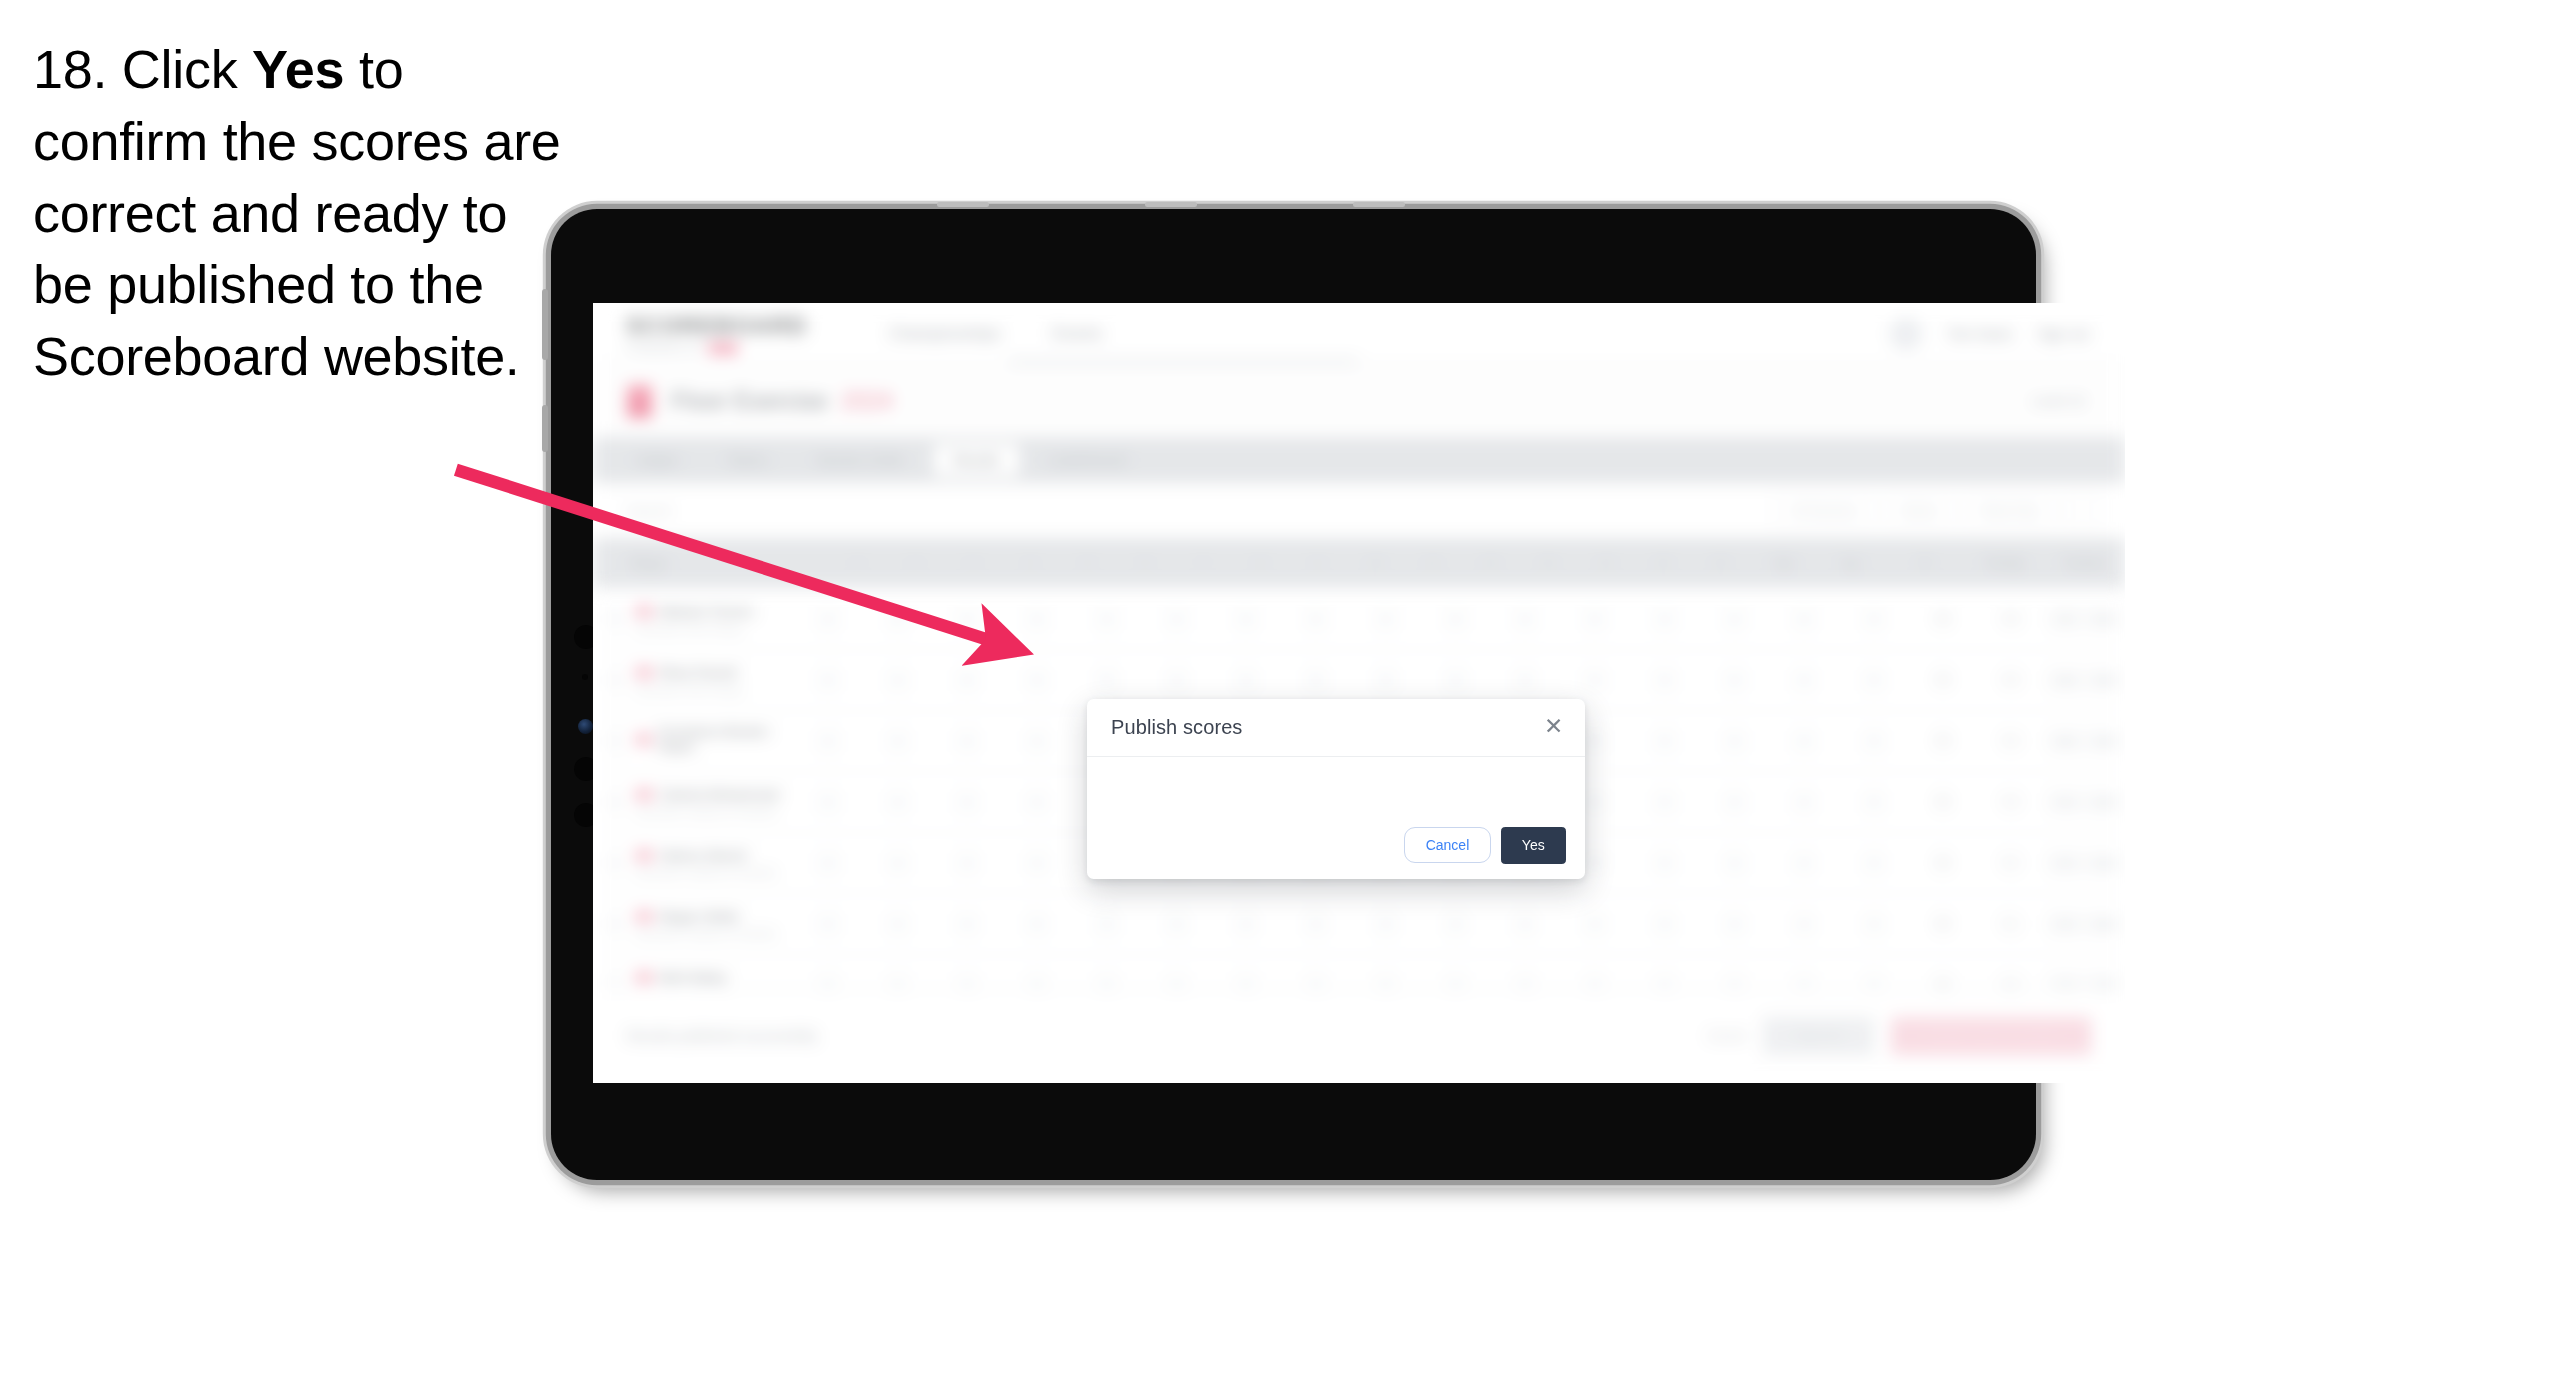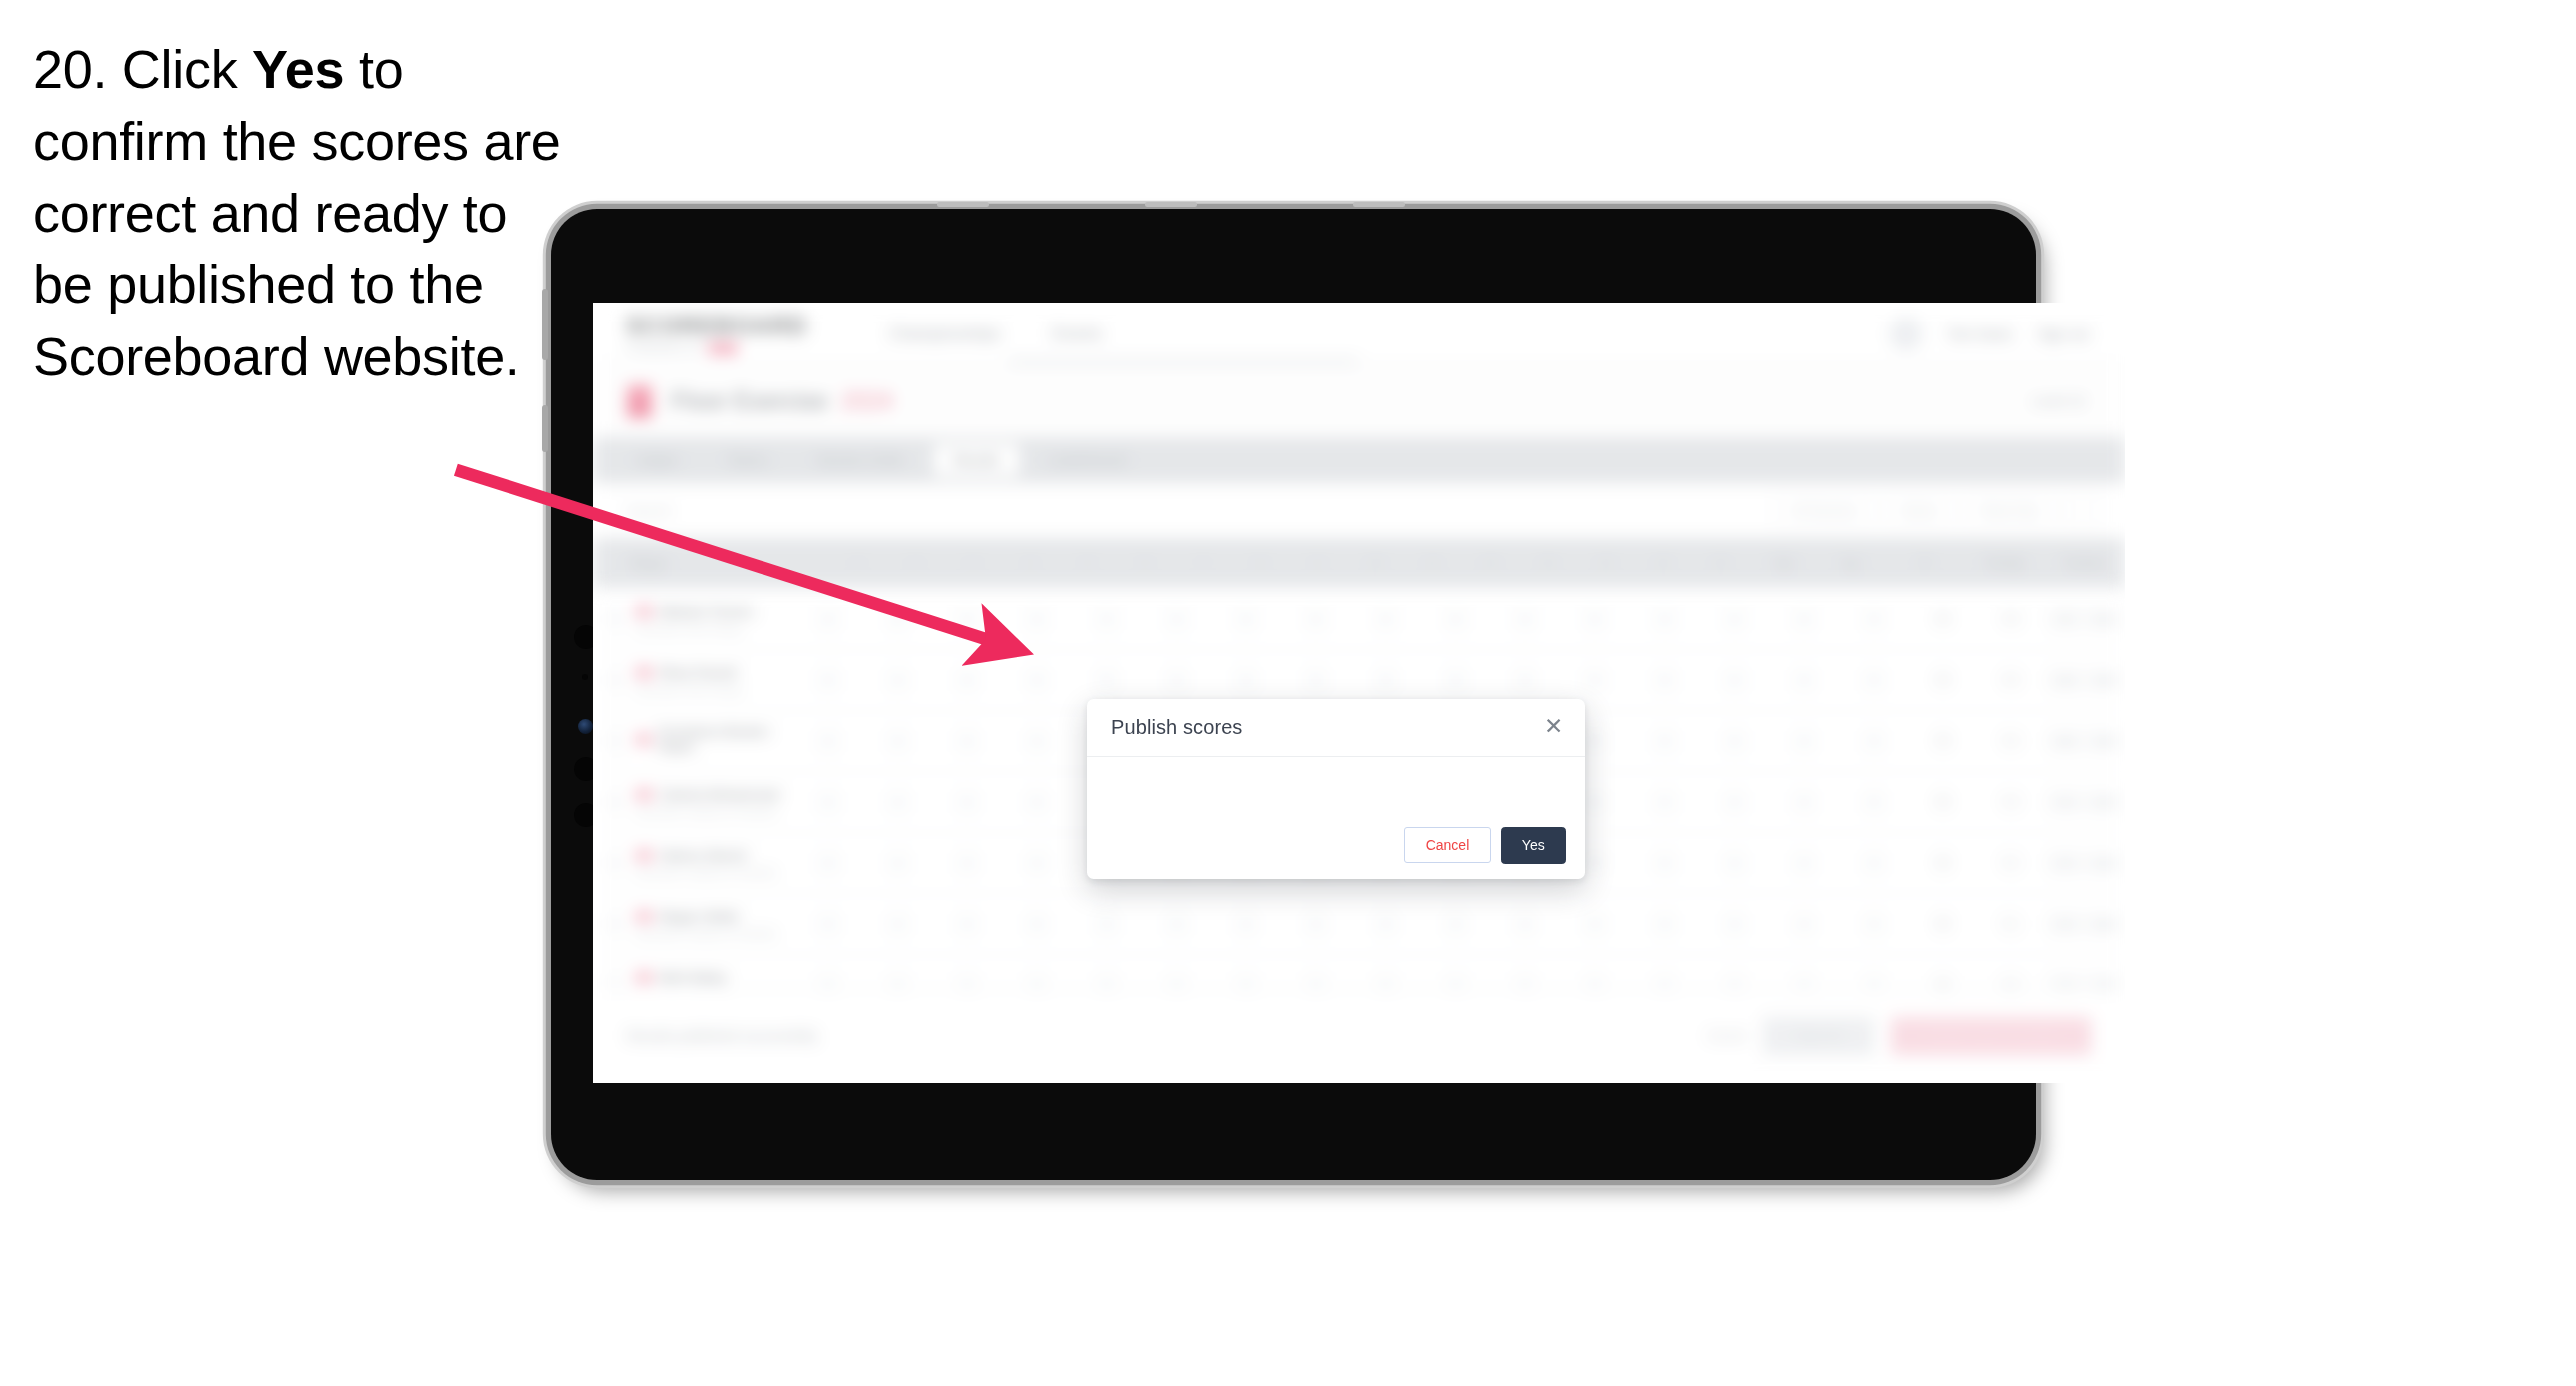--- a/index.html
+++ b/index.html
@@ -277,41 +277,41 @@
   }
   #modal-body {
     padding: 19.3px 24px 0 24px;
     font-size: 14px; color: #7c838c; letter-spacing: 0.1px;
   }
   #modal-actions {
     position: absolute; right: 19.3px; bottom: 15px;
     display: flex; align-items: center; gap: 9.6px;
   }
   #btn-cancel {
-    font-size: 14px; color: #ef4444; background: #ffffff;
-    border: 0.7px solid #c9d6ee; border-radius: 3px;
+    font-size: 14px; color: #3b82f6; background: #ffffff;
+    border: 0.7px solid #c9d6ee; border-radius: 11px;
     padding: 9px 21px; cursor: pointer;
   }
   #btn-yes {
     font-size: 14px; color: #ffffff; background: #2d3a4f;
     border: 0.7px solid #2d3a4f; border-radius: 3.7px;
     padding: 9.6px 20px; cursor: pointer;
   }
 
   
   #arrow-svg {
     position: absolute; left: 0; top: 0; width: 2576px; height: 1386px;
     pointer-events: none; z-index: 40;
   }
 </style>
 </head>
 <body>
 
 <div id="caption">
-  <span>20. Click </span><b>Yes</b><span> to confirm the scores are correct and ready to be published to the Scoreboard website.</span>
+  <span>18. Click </span><b>Yes</b><span> to confirm the scores are correct and ready to be published to the Scoreboard website.</span>
 </div>
 
 <div id="tablet">
 
   <div class="top-notch" id="notch-a"></div>
   <div class="top-notch" id="notch-b"></div>
   <div class="top-notch" id="notch-c"></div>
 
   <div class="side-btn" id="side-btn-top"></div>
   <div class="side-btn" id="side-btn-mid"></div>

